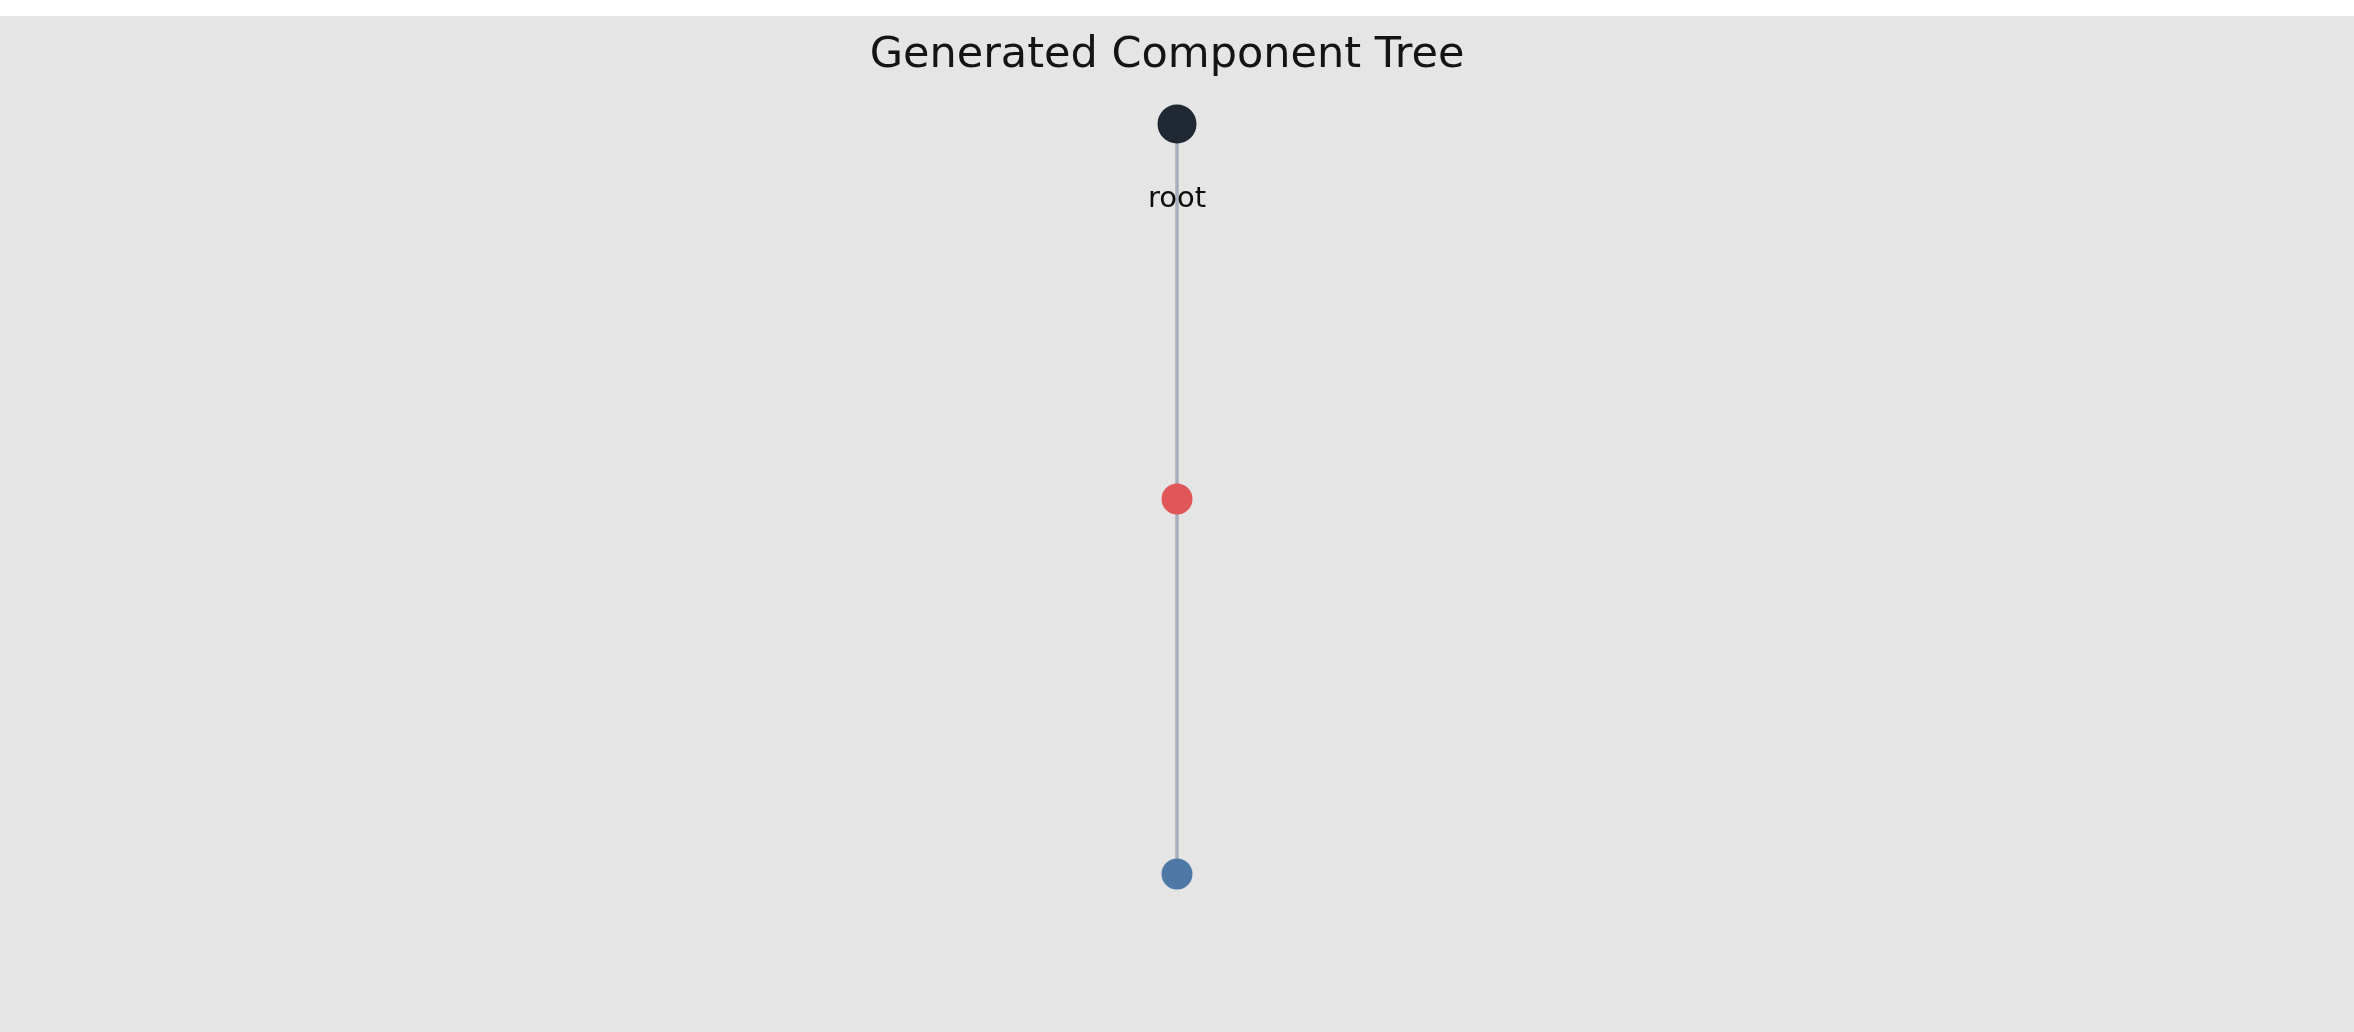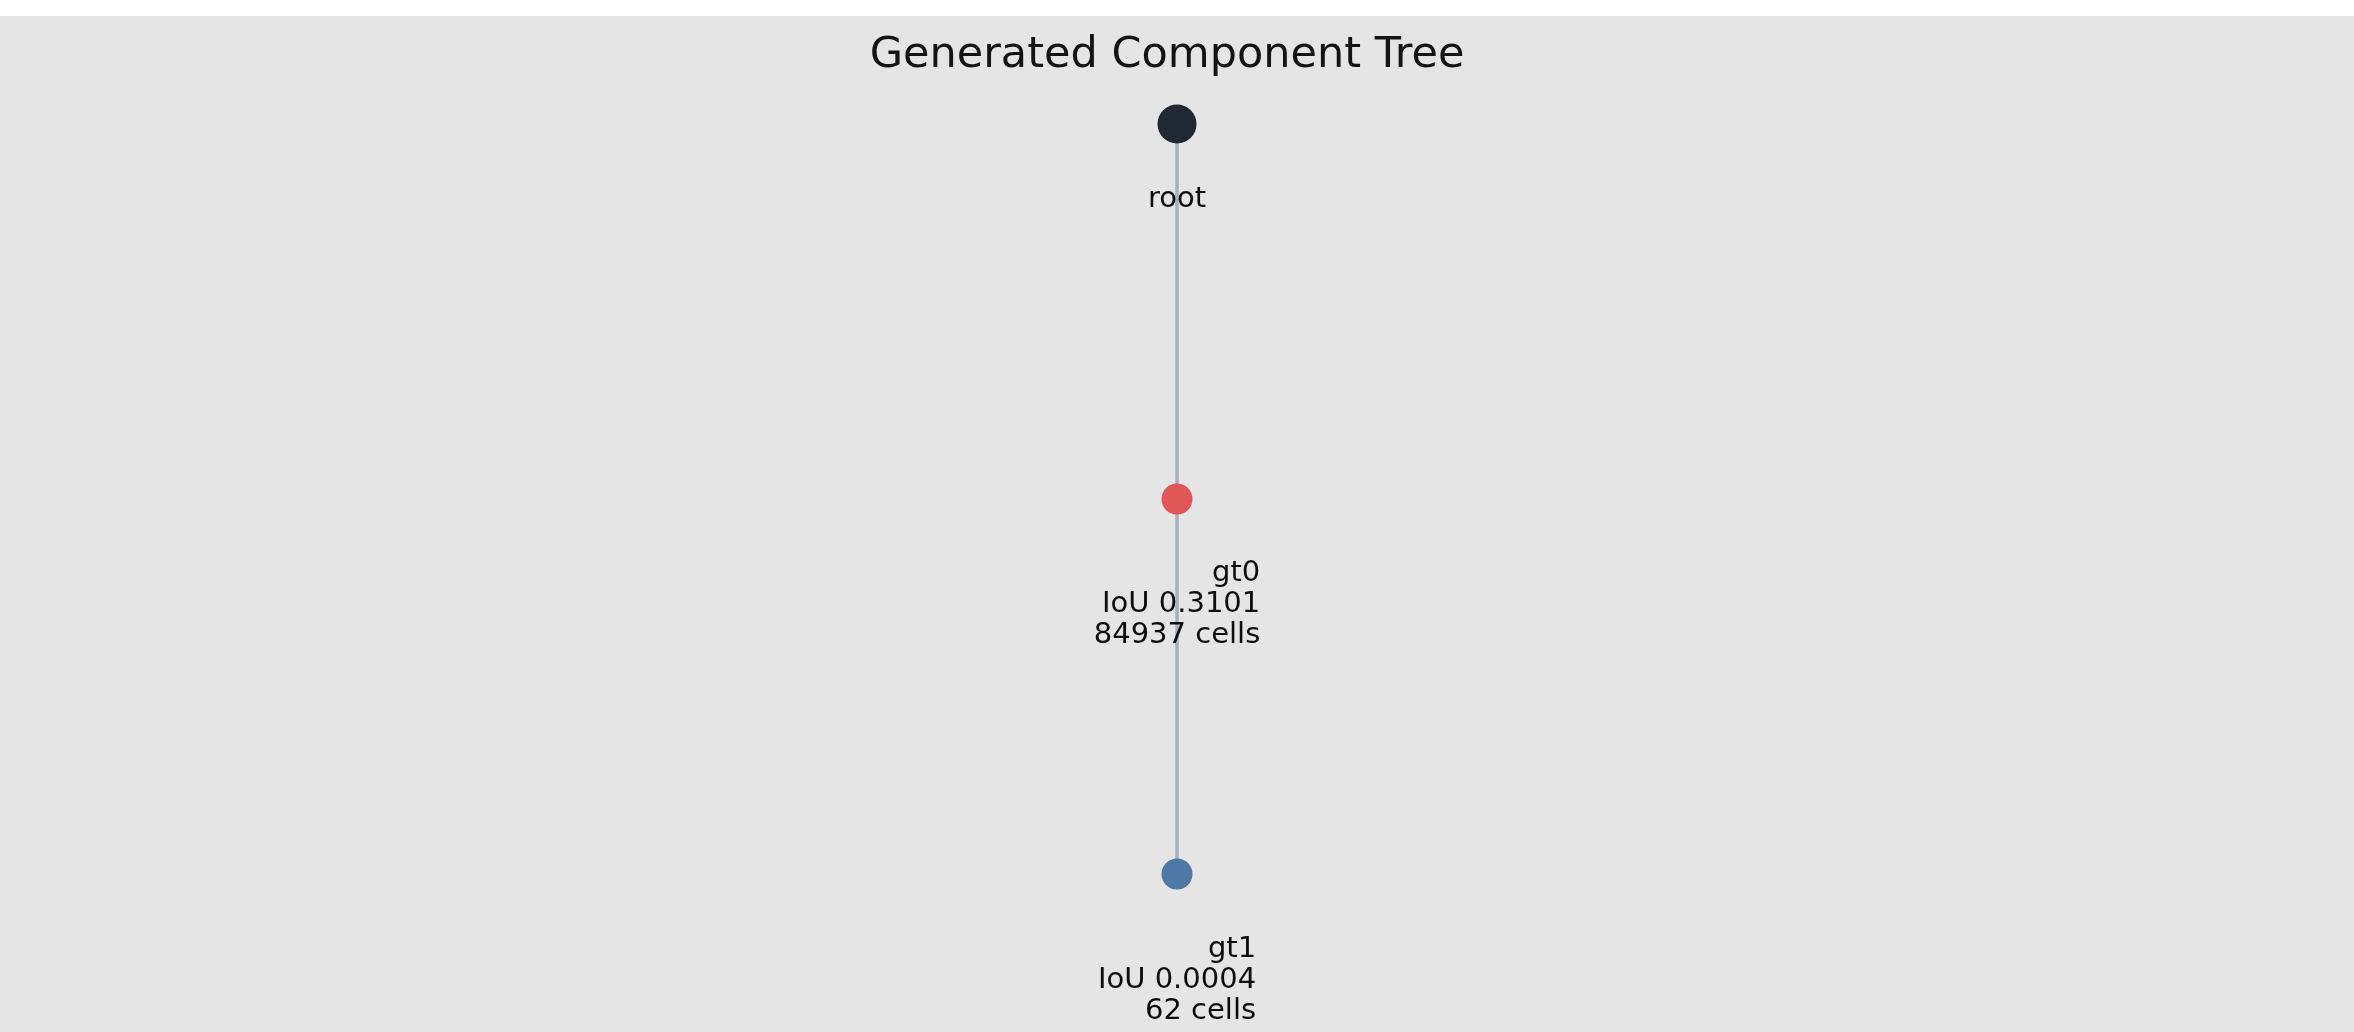--- a/index.html
+++ b/index.html
@@ -58,25 +58,15 @@
     <line x1="1177" y1="483" x2="1177" y2="858" stroke-width="3.5" stroke="#a7aebc"></line>
     <circle cx="1177" cy="108" r="19.5" fill="#1f2833"></circle>
     <circle cx="1177" cy="483" r="15.5" fill="#e15759"></circle>
     <circle cx="1177" cy="858" r="15.5" fill="#4e79a7"></circle>
   </svg>
 
   <div class="node-label label-root">
     <div>root</div>
   </div>
 
-  <div class="node-label label-gt0">
-    <div>gt0</div>
-    <div>IoU 0.3101</div>
-    <div>84937 cells</div>
-  </div>
 
-  <div class="node-label label-gt1">
-    <div>gt1</div>
-    <div>IoU 0.0004</div>
-    <div>62 cells</div>
-  </div>
 
 </div>
 
 </body></html>

